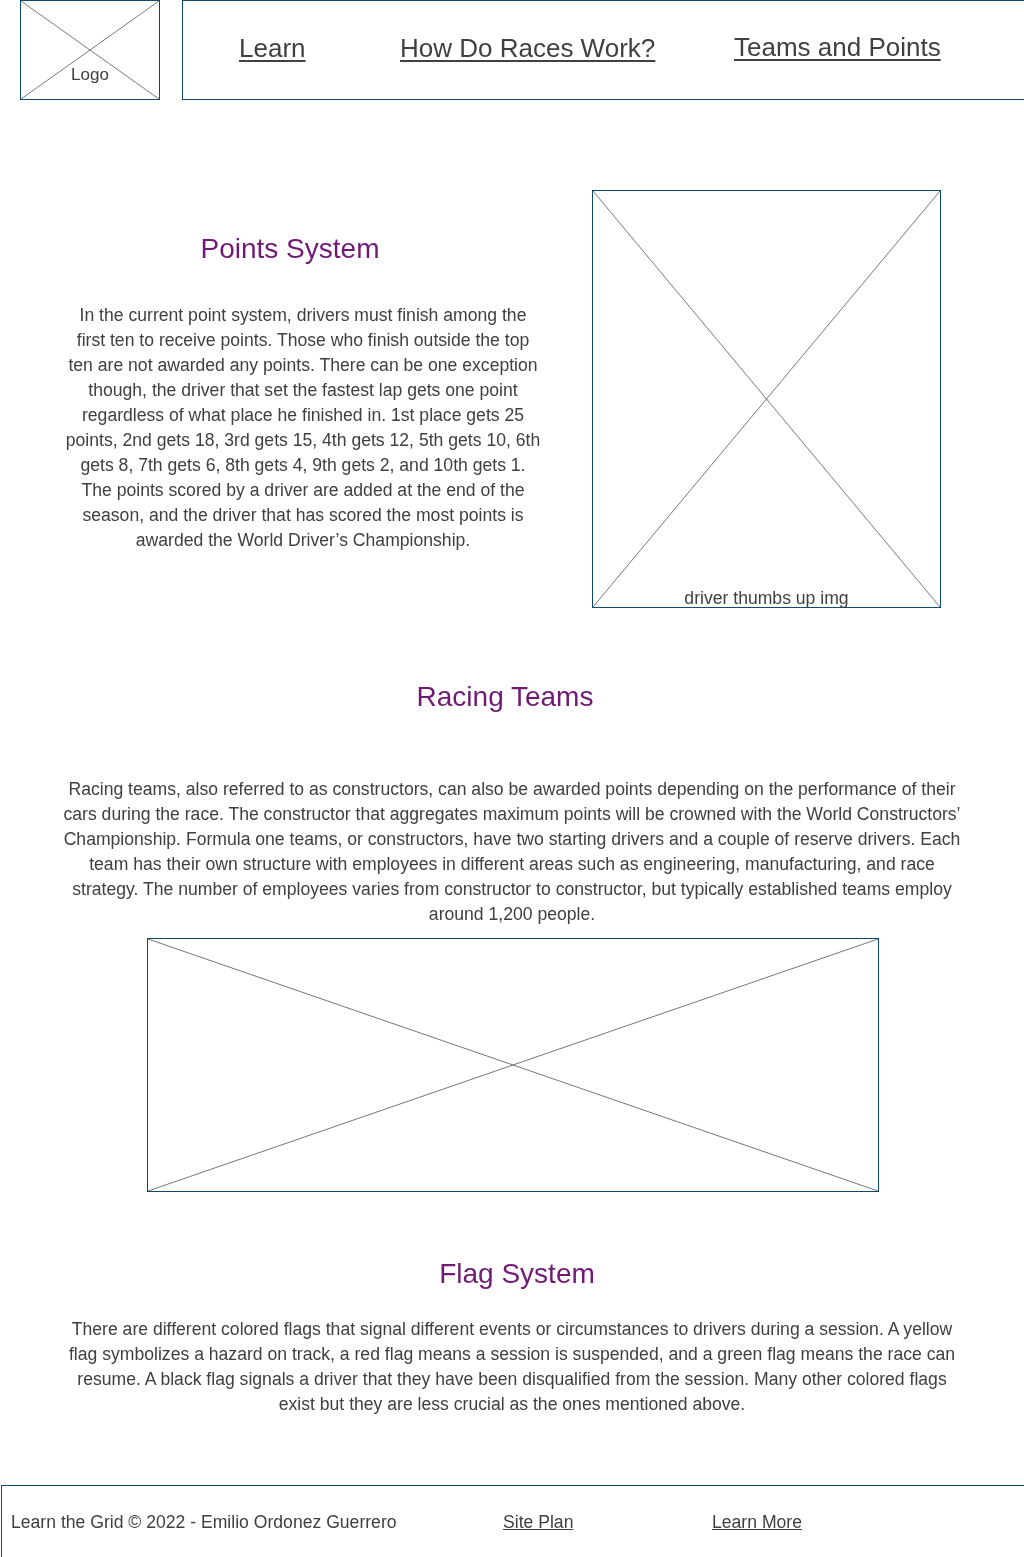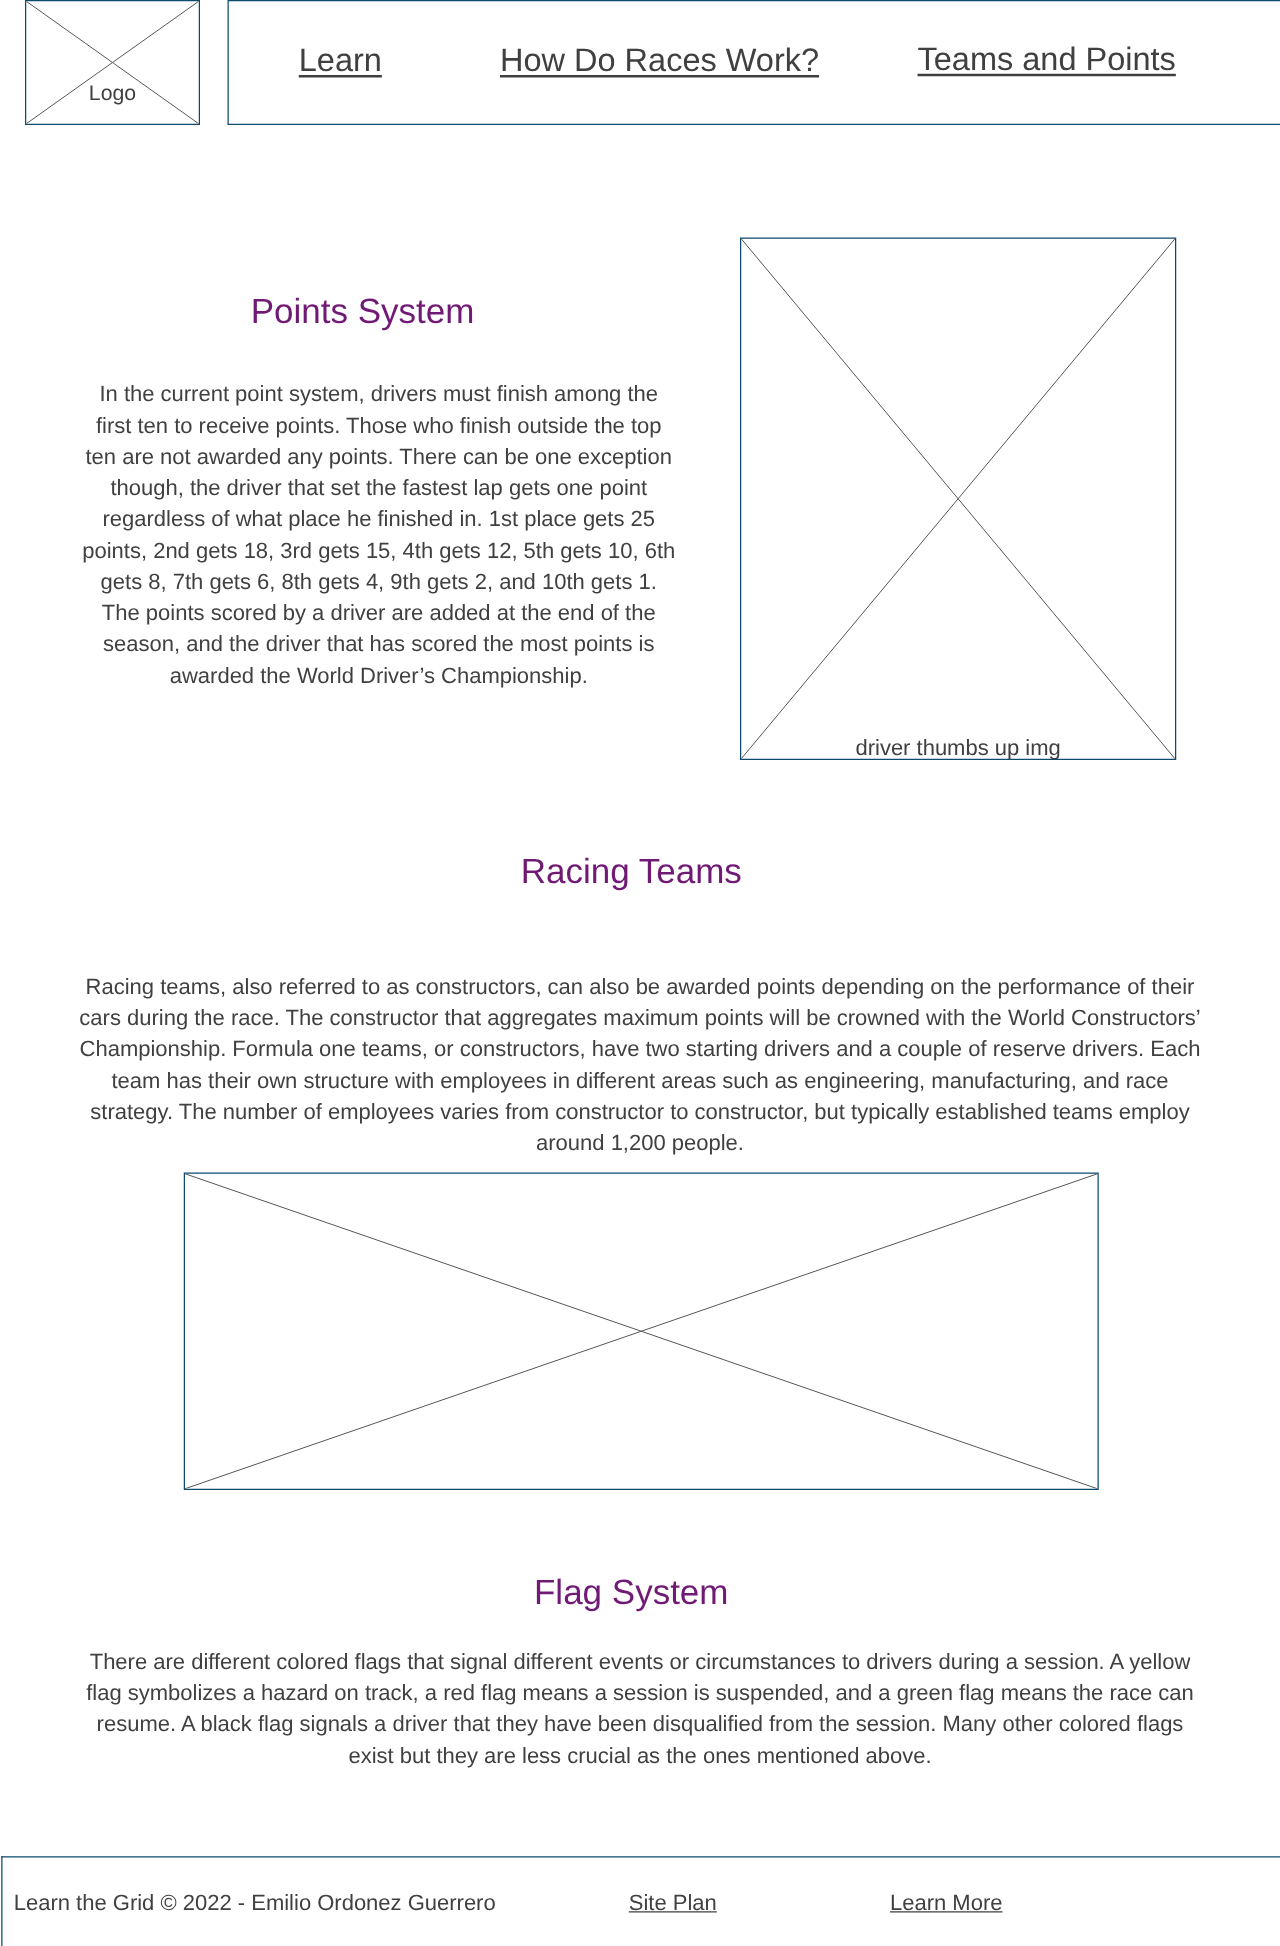--- a/index.html
+++ b/index.html
@@ -67,21 +67,21 @@
     #points-title { left: 60px; width: 460px; top: 233px; }
     #points-text { left: 64px; width: 478px; top: 303px; }
     #driver-img { left: 592px; top: 190px; width: 349px; height: 418px; }
     #driver-img .caption { top: 586px; top: auto; bottom: -2px; font-size: 17.6px; }
 
     #teams-title { left: 0; width: 1010px; top: 681px; }
     #teams-text { left: 62px; width: 900px; top: 741px; margin-top: 36px; }
     #mercedes-img { left: 147px; top: 938px; width: 732px; height: 254px; }
     #mercedes-img .caption { bottom: -1px; font-size: 17.6px; left: -20px; }
 
-    #flags-title { left: 0; width: 1010px; top: 1258px; text-align: center; }
+    #flags-title { left: 12px; width: 1010px; top: 1258px; text-align: center; }
     #flags-text { left: 66px; width: 892px; top: 1317px; }
 
     #footer {
       left: 1px; top: 1485px; width: 1030px; height: 80px;
       border-right: none; border-bottom: none;
     }
     .footer-text {
       position: absolute;
       top: 1512px;
       font-size: 17.6px;

